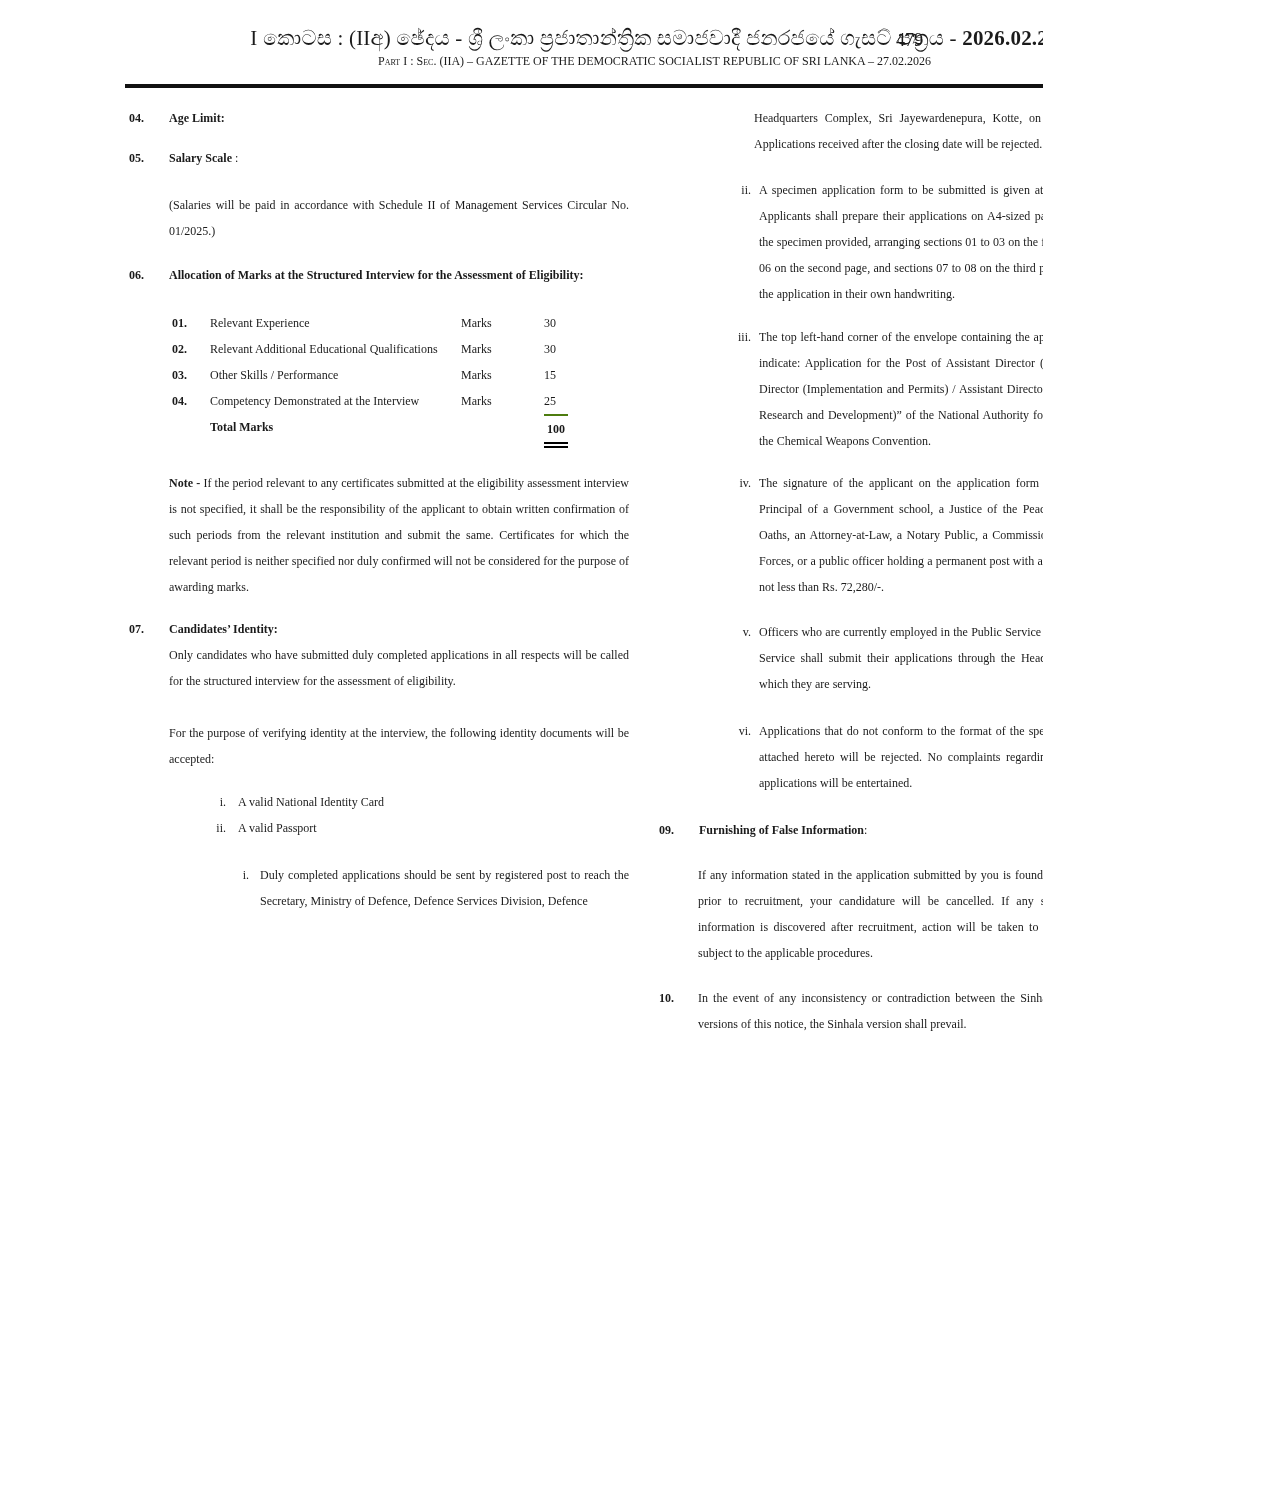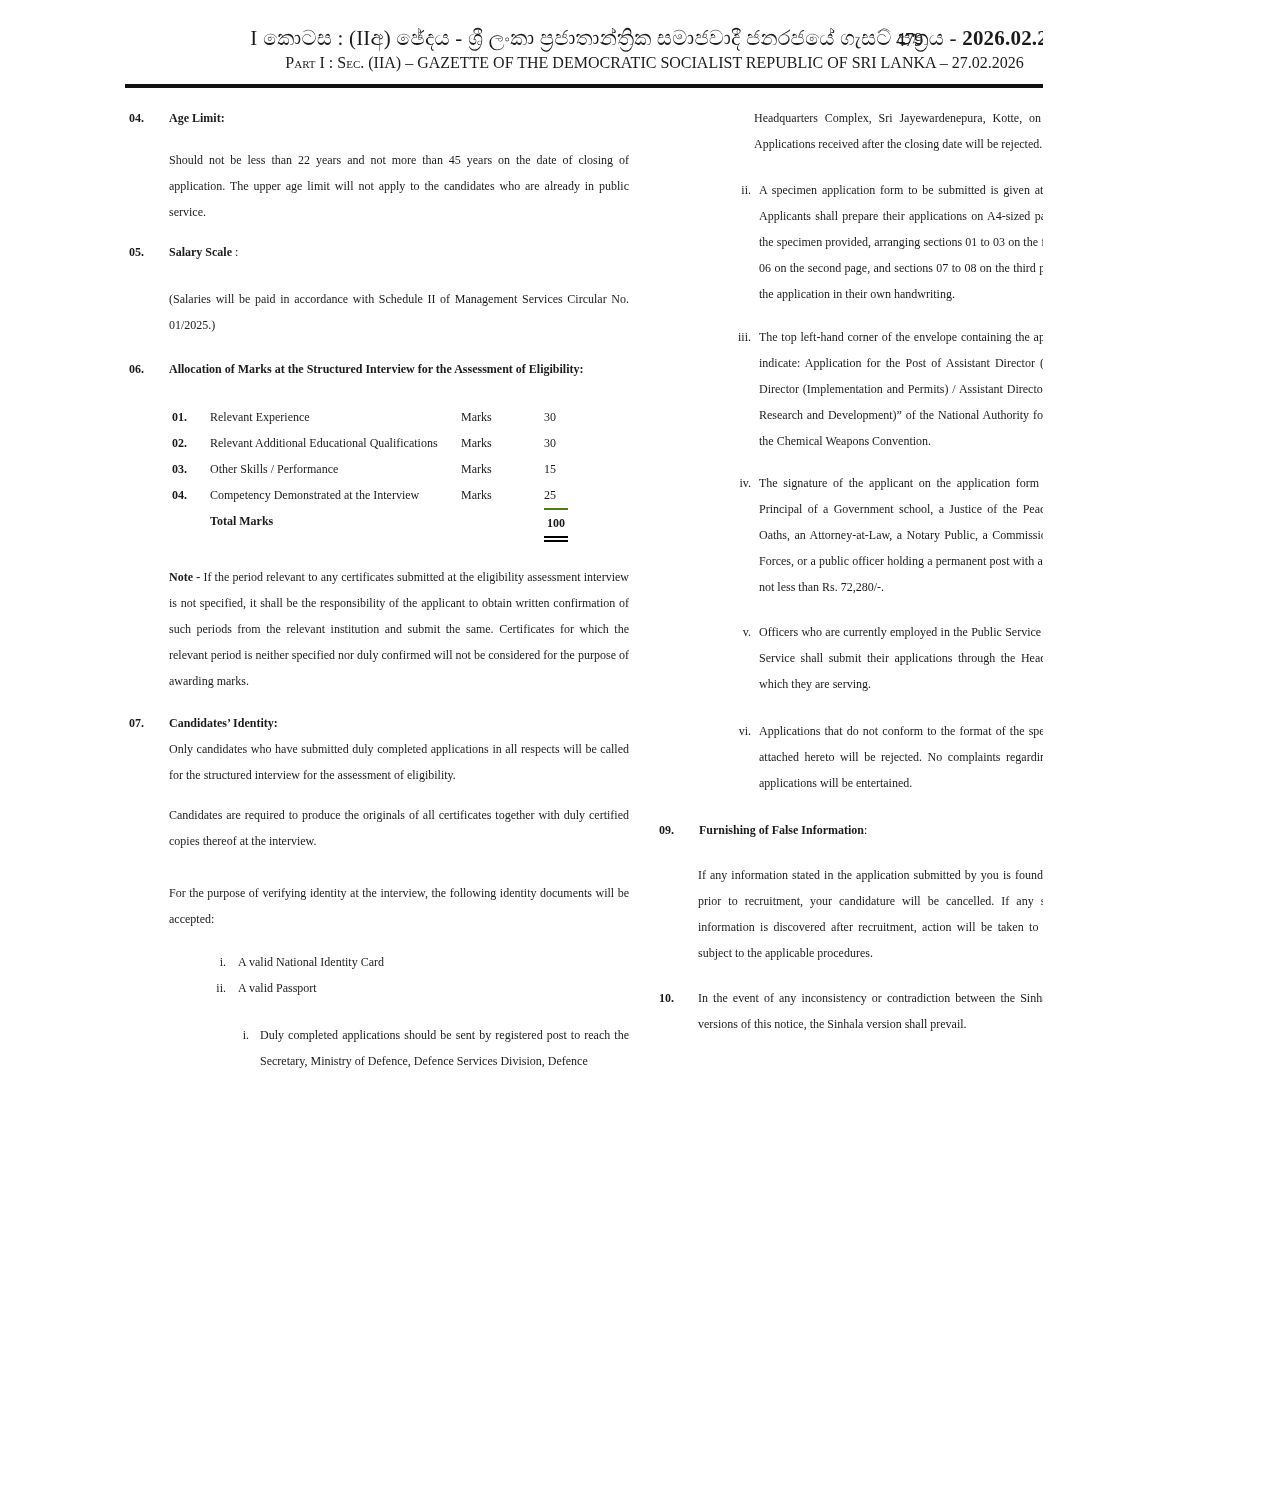--- a/index.html
+++ b/index.html
@@ -6,21 +6,21 @@
   body{
     width:1275px;height:1509px;background:#ffffff;
     font-family:"Liberation Serif", serif;color:#1b1b1b;
   }
   .page{position:relative;width:1026px;height:1509px;background:#ffffff;overflow:hidden;margin-left:17px;}
 
   
   .hdr{position:absolute;top:26px;left:108px;width:1059px;text-align:center;}
   .hdr-si{font-size:21px;letter-spacing:.2px;white-space:nowrap;}
   .hdr-si .dt{font-weight:bold;}
-  .hdr-en{font-size:16px;font-variant:small-caps;margin-top:3px;white-space:nowrap;}
+  .hdr-en{font-size:12px;font-variant:small-caps;margin-top:3px;white-space:nowrap;}
   .pagenum{position:absolute;top:30px;right:120px;font-size:18px;}
   .rule{position:absolute;top:84px;left:108px;width:1059px;height:4px;background:#111;}
 
   
   .cols{position:absolute;top:100px;left:112px;width:1030px;display:flex;gap:30px;}
   .col{width:500px;font-size:12px;line-height:26px;}
 
   .sechead{display:flex;}
   .sechead .n{width:40px;flex:none;font-weight:bold;}
   .sechead .t{font-weight:bold;flex:1;}
@@ -71,21 +71,20 @@
   <div class="rule"></div>
 
   <div class="cols">
 
     <div class="col">
 
       <div class="sechead mt5">
         <span class="n">04.</span>
         <span class="t">Age Limit:</span>
       </div>
-      <p class="ind just mt16" style="margin-bottom:0;">Should not be less than 22 years and not more than 45 years on the date of closing of application. The upper age limit will not apply to the candidates who are already in public service.</p>
 
       <div class="sechead mt14">
         <span class="n">05.</span>
         <span class="t"><span>Salary Scale</span><span class="sfx"> :</span></span>
       </div>
       <p class="ind just mt21" style="margin-bottom:0;">(Salaries will be paid in accordance with Schedule II of Management Services Circular No. 01/2025.)</p>
 
       <div class="sechead mt18">
         <span class="n">06.</span>
         <span class="t">Allocation of Marks at the Structured Interview for the Assessment of Eligibility:</span>
@@ -124,21 +123,20 @@
         </div>
       </div>
 
       <p class="ind just mt22" style="margin-bottom:0;"><b>Note - </b><span>If the period relevant to any certificates submitted at the eligibility assessment interview is not specified, it shall be the responsibility of the applicant to obtain written confirmation of such periods from the relevant institution and submit the same. Certificates for which the relevant period is neither specified nor duly confirmed will not be considered for the purpose of awarding marks.</span></p>
 
       <div class="sechead mt16">
         <span class="n">07.</span>
         <span class="t">Candidates’ Identity:</span>
       </div>
       <p class="ind just mt0" style="margin-bottom:0;">Only candidates who have submitted duly completed applications in all respects will be called for the structured interview for the assessment of eligibility.</p>
-      <p class="ind just mt14" style="margin-bottom:0;">Candidates are required to produce the originals of all certificates together with duly certified copies thereof at the interview.</p>
       <p class="ind just mt26" style="margin-bottom:0;">For the purpose of verifying identity at the interview, the following identity documents will be accepted:</p>
 
       <div class="mt17">
         <div class="docrow">
           <span class="dn">i.</span>
           <span class="dt">A valid National Identity Card</span>
         </div>
         <div class="docrow">
           <span class="dn">ii.</span>
           <span class="dt">A valid Passport</span>

